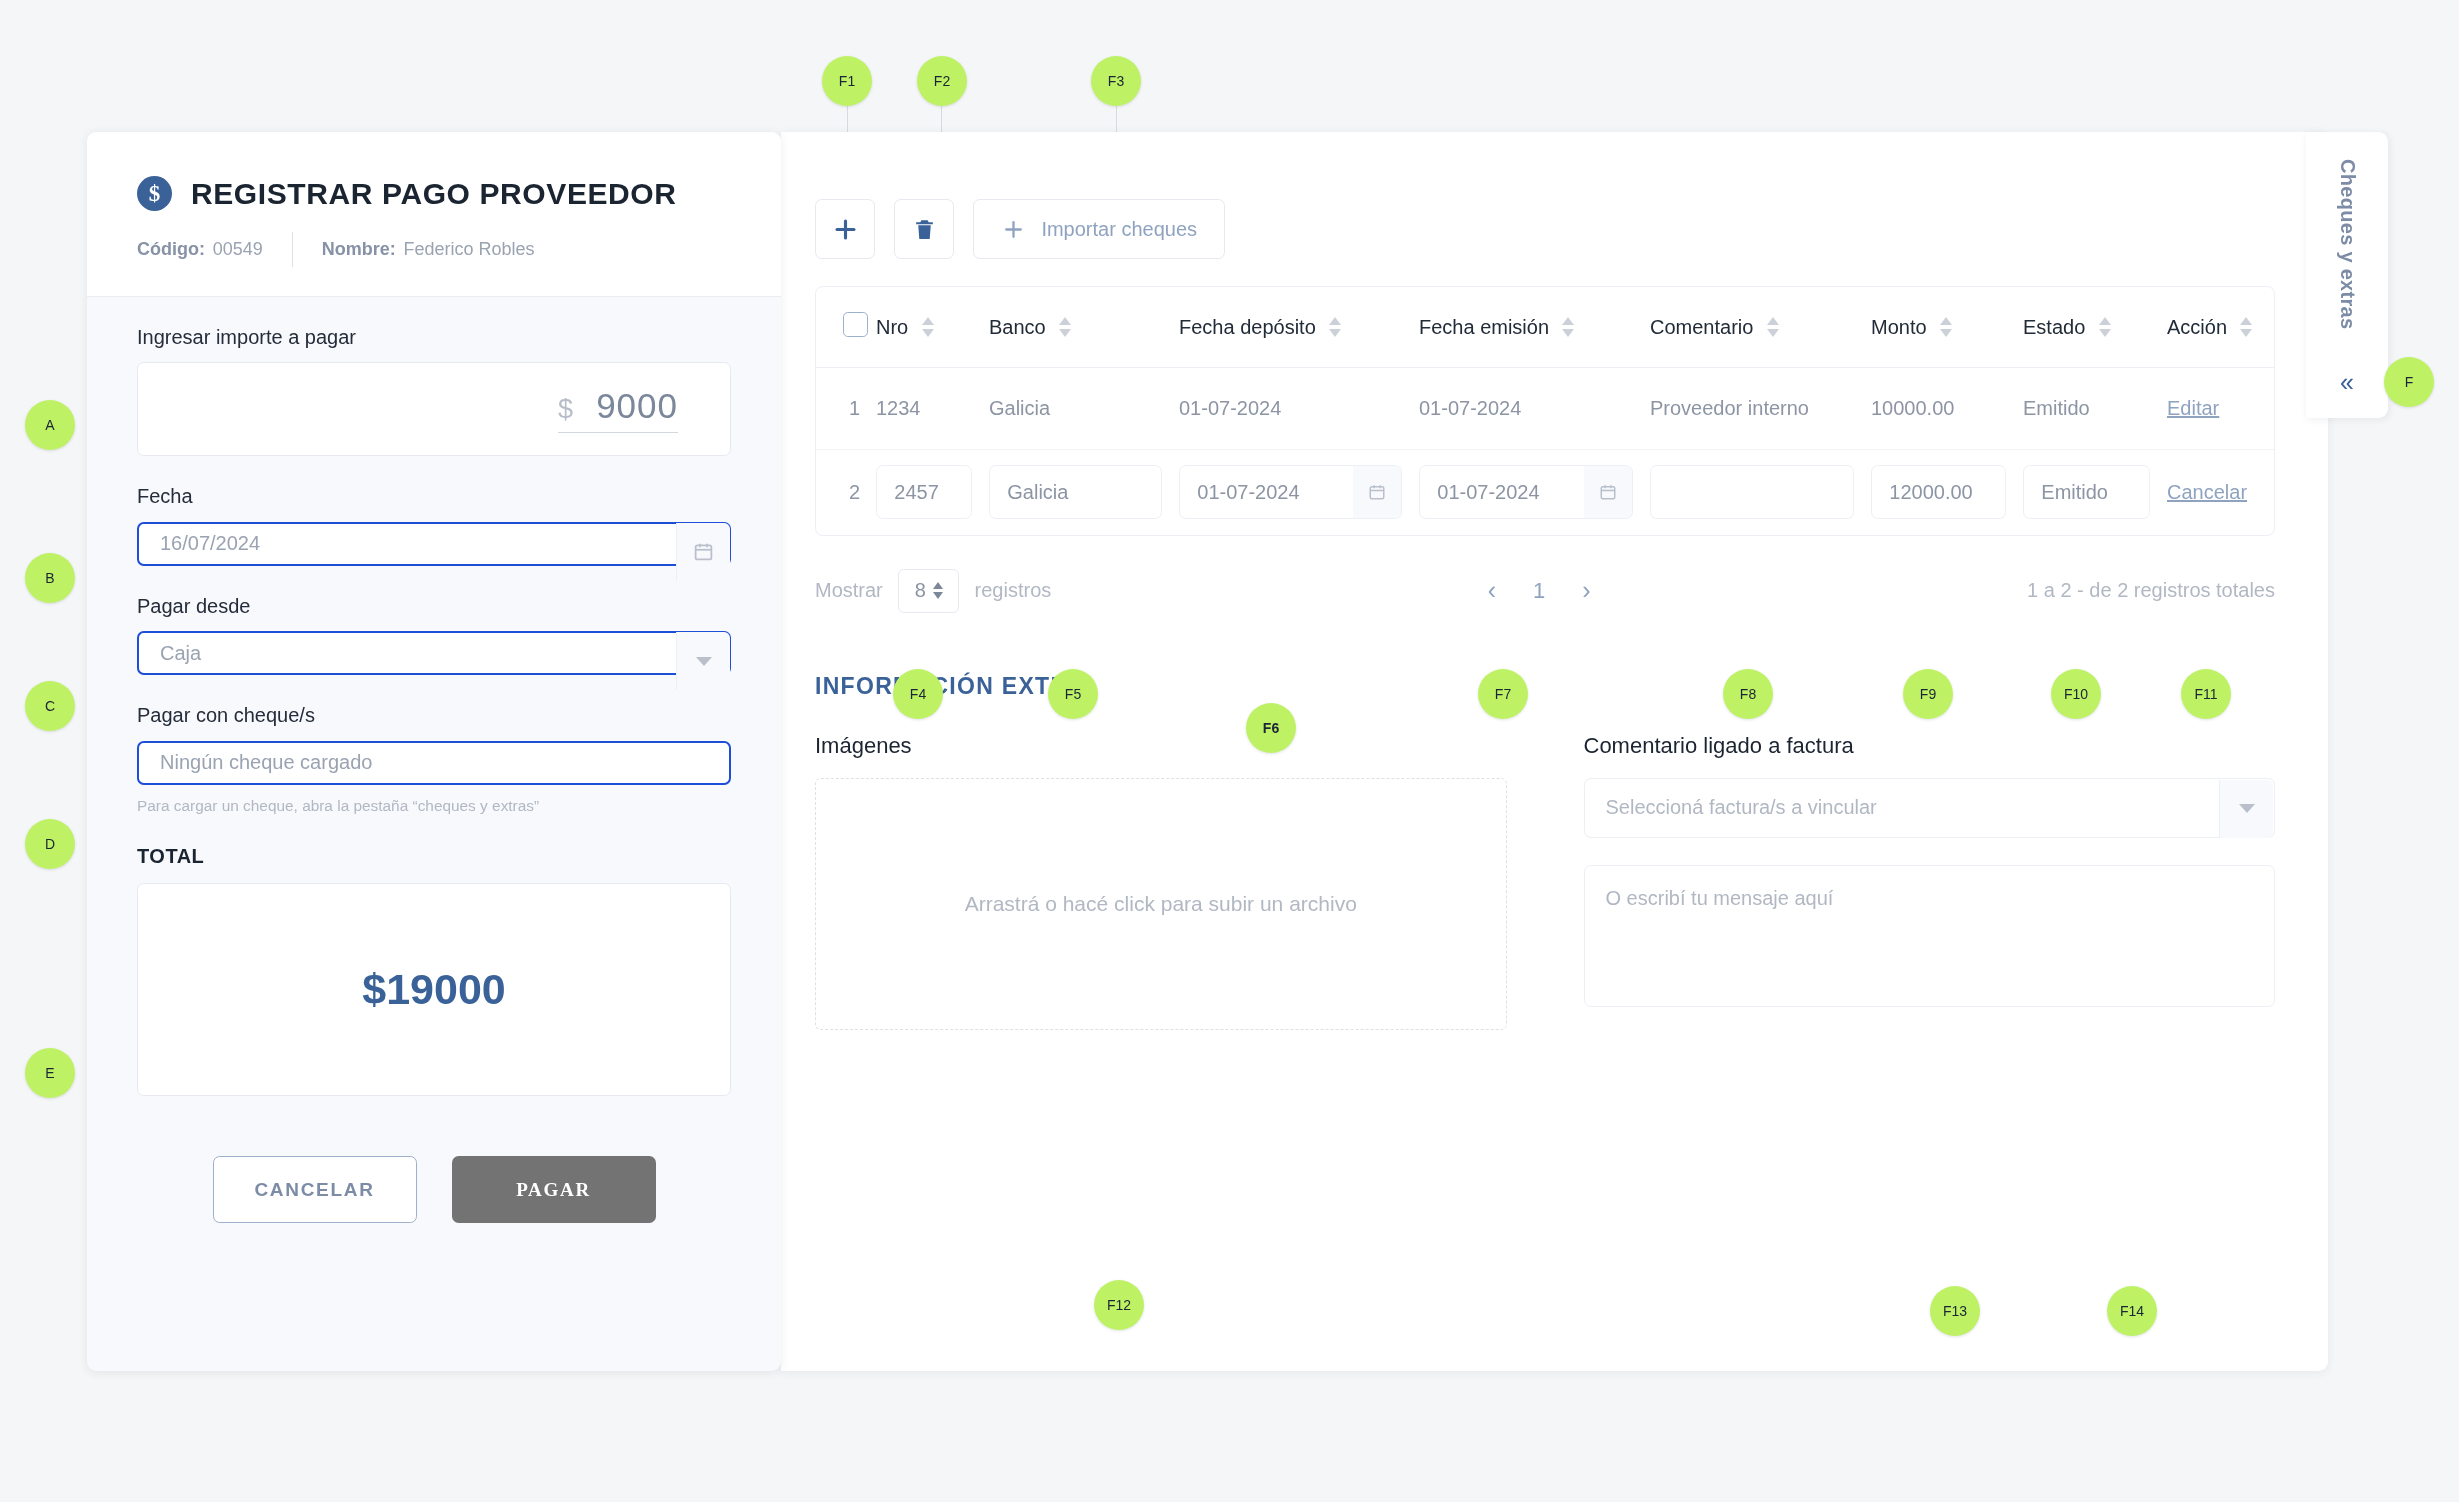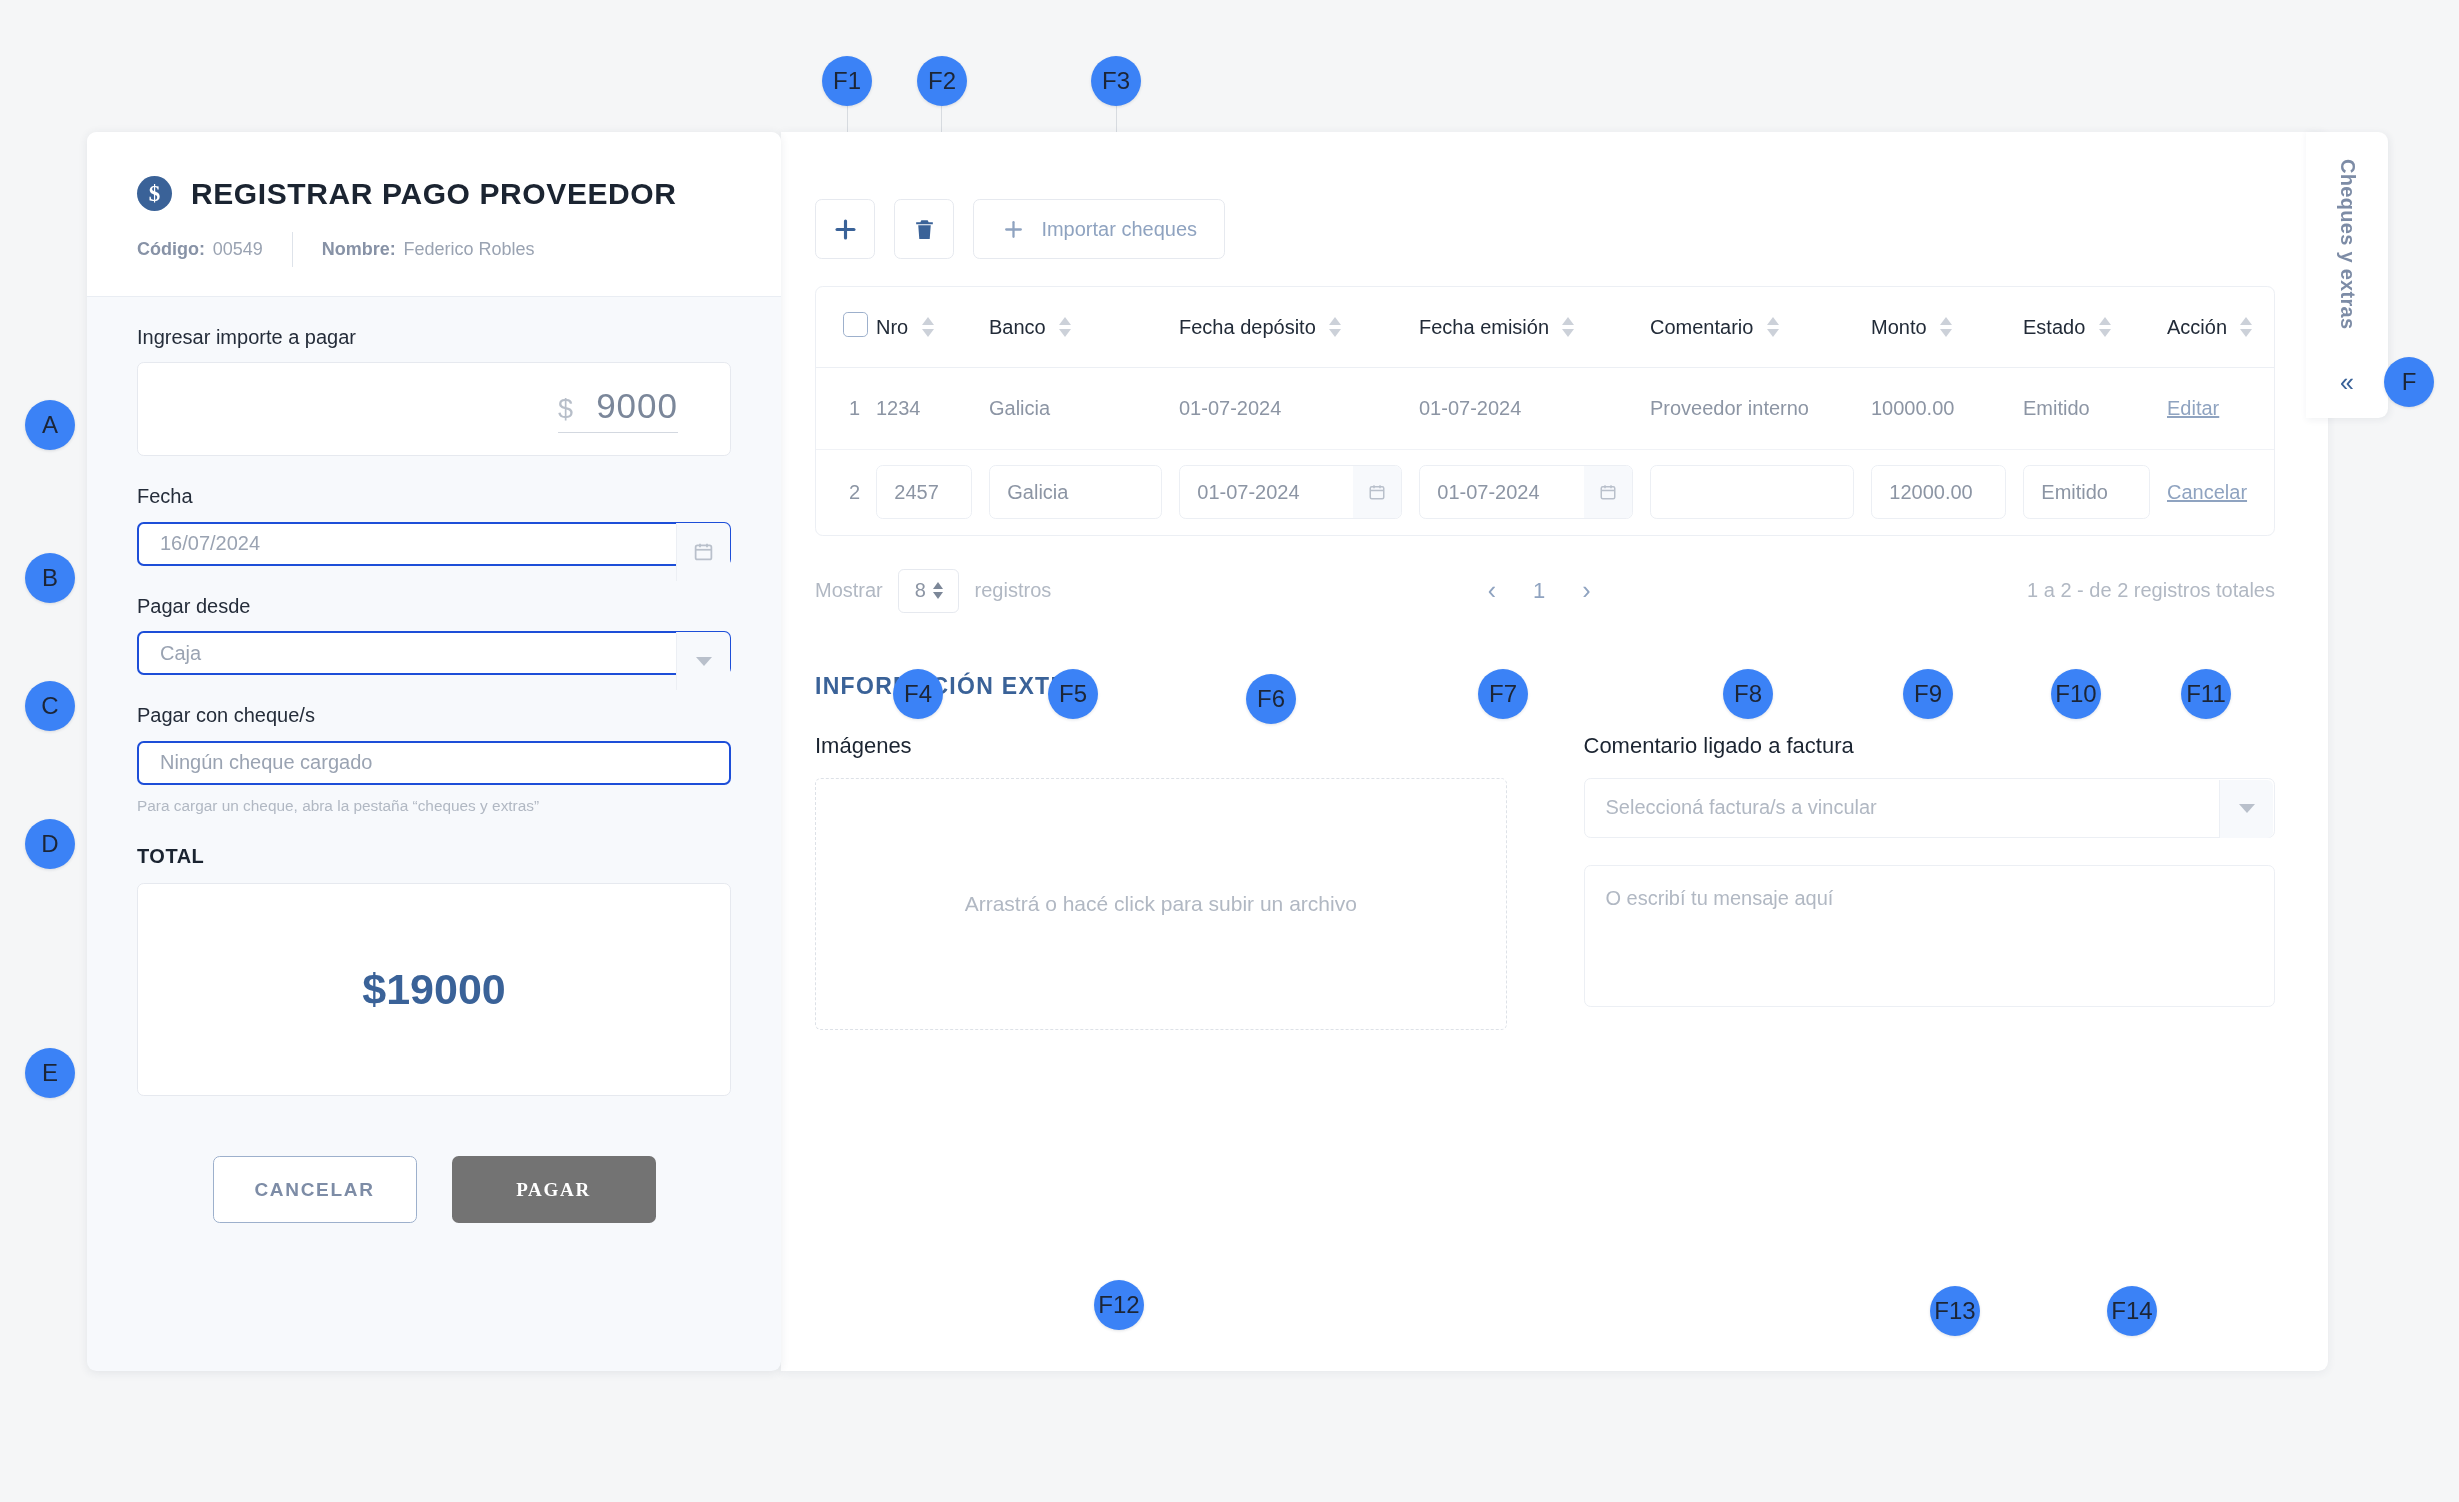--- a/index.html
+++ b/index.html
@@ -9,24 +9,24 @@
     font-family: "Liberation Sans", sans-serif;
     overflow: hidden;
   }
   #root { position: relative; width: 2459px; height: 1503px; }
 
   
   .callout {
     position: absolute;
     width: 50px; height: 50px;
     border-radius: 50%;
-    background: #3b82f6;
+    background: #bef264;
     box-shadow: 0 1px 2.9px rgba(40,50,70,.14);
     display: flex; align-items: center; justify-content: center;
-    font-size: 24px; color: #1c2536;
+    font-size: 14px; color: #1c2536;
     font-family: "Liberation Sans", sans-serif;
     z-index: 40;
   }
   .leader {
     position: absolute;
     background: #d7dbe0;
     z-index: 5;
   }
   .leader.h { height: 1.4px; }
   .leader.v { width: 1.4px; }
@@ -668,21 +668,21 @@
       <div class="callout" style="left: 25px; top: 553px;">B</div>
       <div class="callout" style="left: 25px; top: 681px;">C</div>
       <div class="callout" style="left: 25px; top: 819px;">D</div>
       <div class="callout" style="left: 25px; top: 1048px;">E</div>
       <div class="callout" style="left: 2384px; top: 357px;">F</div>
       <div class="callout" style="left: 822px; top: 56px;">F1</div>
       <div class="callout" style="left: 917px; top: 56px;">F2</div>
       <div class="callout" style="left: 1091px; top: 56px;">F3</div>
       <div class="callout" style="left: 893px; top: 669px;">F4</div>
       <div class="callout" style="left: 1048px; top: 669px;">F5</div>
-      <div class="callout" style="left: 1246px; top: 674px;">F6</div>
+      <div class="callout" style="left: 1246px; top: 703px; font-weight: bold;">F6</div>
       <div class="callout" style="left: 1478px; top: 669px;">F7</div>
       <div class="callout" style="left: 1723px; top: 669px;">F8</div>
       <div class="callout" style="left: 1903px; top: 669px;">F9</div>
       <div class="callout" style="left: 2051px; top: 669px;">F10</div>
       <div class="callout" style="left: 2181px; top: 669px;">F11</div>
       <div class="callout" style="left: 1094px; top: 1280px;">F12</div>
       <div class="callout" style="left: 1930px; top: 1286px;">F13</div>
       <div class="callout" style="left: 2107px; top: 1286px;">F14</div>
     </div>
 </div>

